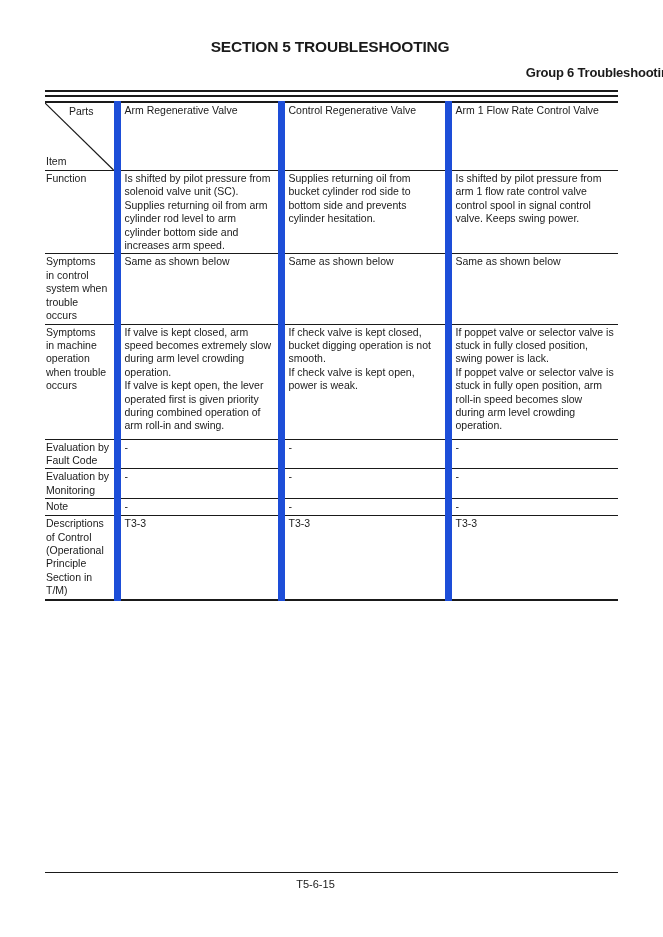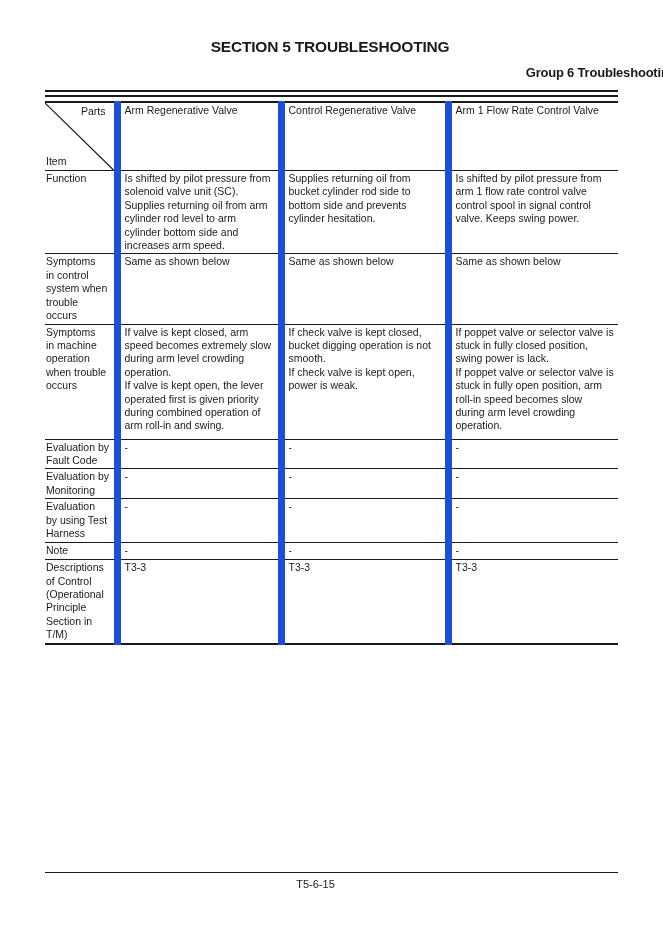--- a/index.html
+++ b/index.html
@@ -92,21 +92,21 @@
     padding: 0 !important;
   }
   td.corner svg.diag {
     position: absolute;
     top: 0; left: 0;
     width: 100%; height: 100%;
   }
   .corner-parts {
     position: absolute;
     top: 2px;
-    right: 8px;
+    right: 20px;
   }
   .corner-item {
     position: absolute;
     bottom: 2px;
     left: 1px;
   }
   .footer-rule {
     position: absolute;
     left: 45px;
     top: 872px;
@@ -194,28 +194,20 @@
     </tr>
 
     <tr class="rh-eval">
       <td class="rowlabel">Evaluation by
 Monitoring</td>
       <td class="datacell">-</td>
       <td class="datacell">-</td>
       <td class="datacell">-</td>
     </tr>
 
-    <tr class="rh-harness">
-      <td class="rowlabel">Evaluation
-by using Test
-Harness</td>
-      <td class="datacell">-</td>
-      <td class="datacell">-</td>
-      <td class="datacell">-</td>
-    </tr>
 
     <tr class="rh-note">
       <td class="rowlabel">Note</td>
       <td class="datacell">-</td>
       <td class="datacell">-</td>
       <td class="datacell">-</td>
     </tr>
 
     <tr class="last rh-desc">
       <td class="rowlabel">Descriptions

